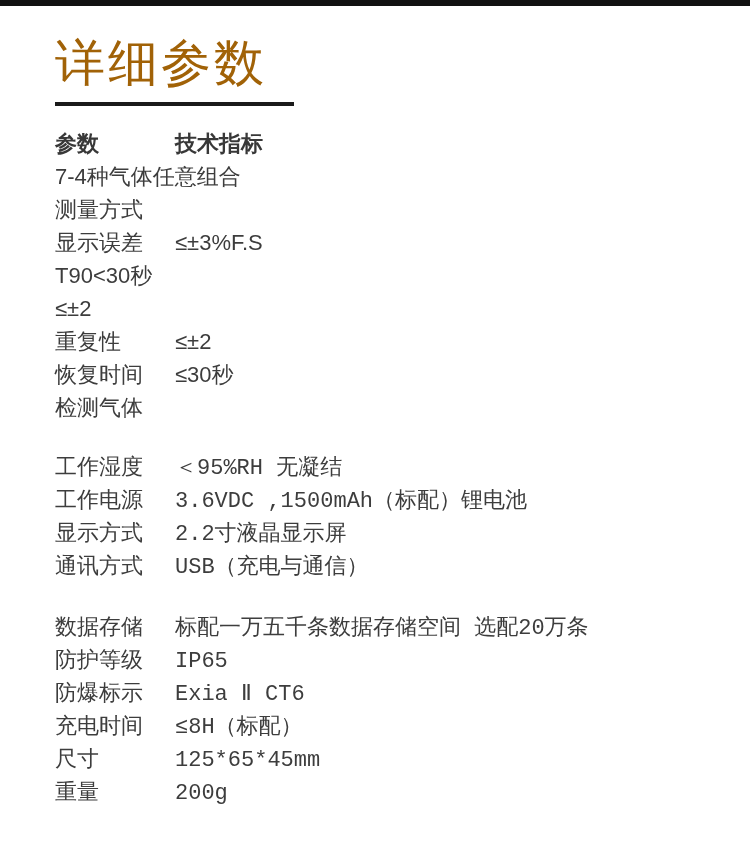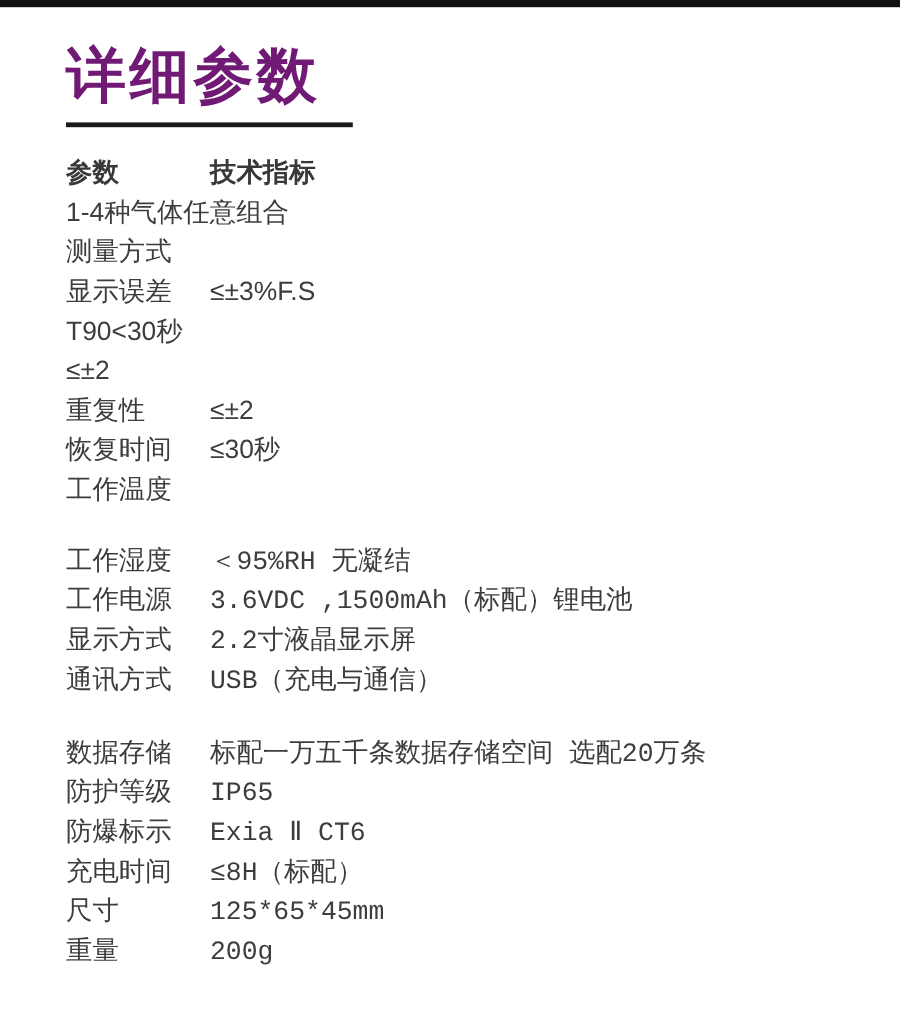--- a/index.html
+++ b/index.html
@@ -18,23 +18,23 @@
     width: 750px;
     height: 6px;
     background: #111111;
   }
   .content {
     padding: 29px 30px 0 55px;
   }
   .page-title {
     font-size: 50px;
     line-height: 1.15;
-    font-weight: 700;
+    font-weight: 400;
     letter-spacing: 3px;
-    color: #701a75;
+    color: #a16207;
   }
   .title-underline {
     width: 239px;
     height: 4px;
     background: #1a1a1a;
     margin-top: 9px;
   }
   .spec-table {
     margin-top: 21px;
     font-size: 22px;
@@ -73,21 +73,21 @@
 
   <div class="spec-table">
 
     <div class="row header-row">
       <div class="label">参数</div>
       <div class="value">技术指标</div>
     </div>
 
     <div class="group group-1">
       <div class="row">
-        <div class="value">1-4种气体任意组合</div>
+        <div class="value">7-4种气体任意组合</div>
       </div>
       <div class="row">
         <div class="label">测量方式</div>
       </div>
       <div class="row">
         <div class="label">显示误差</div>
         <div class="value">≤±3%F.S</div>
       </div>
       <div class="row">
         <div class="value">T90&lt;30秒</div>
@@ -97,21 +97,21 @@
       </div>
       <div class="row">
         <div class="label">重复性</div>
         <div class="value">≤±2</div>
       </div>
       <div class="row">
         <div class="label">恢复时间</div>
         <div class="value">≤30秒</div>
       </div>
       <div class="row">
-        <div class="label">工作温度</div>
+        <div class="label">检测气体</div>
       </div>
     </div>
 
     <div class="group group-2">
       <div class="row">
         <div class="label">工作湿度</div>
         <div class="value">＜95%RH 无凝结</div>
       </div>
       <div class="row">
         <div class="label">工作电源</div>

